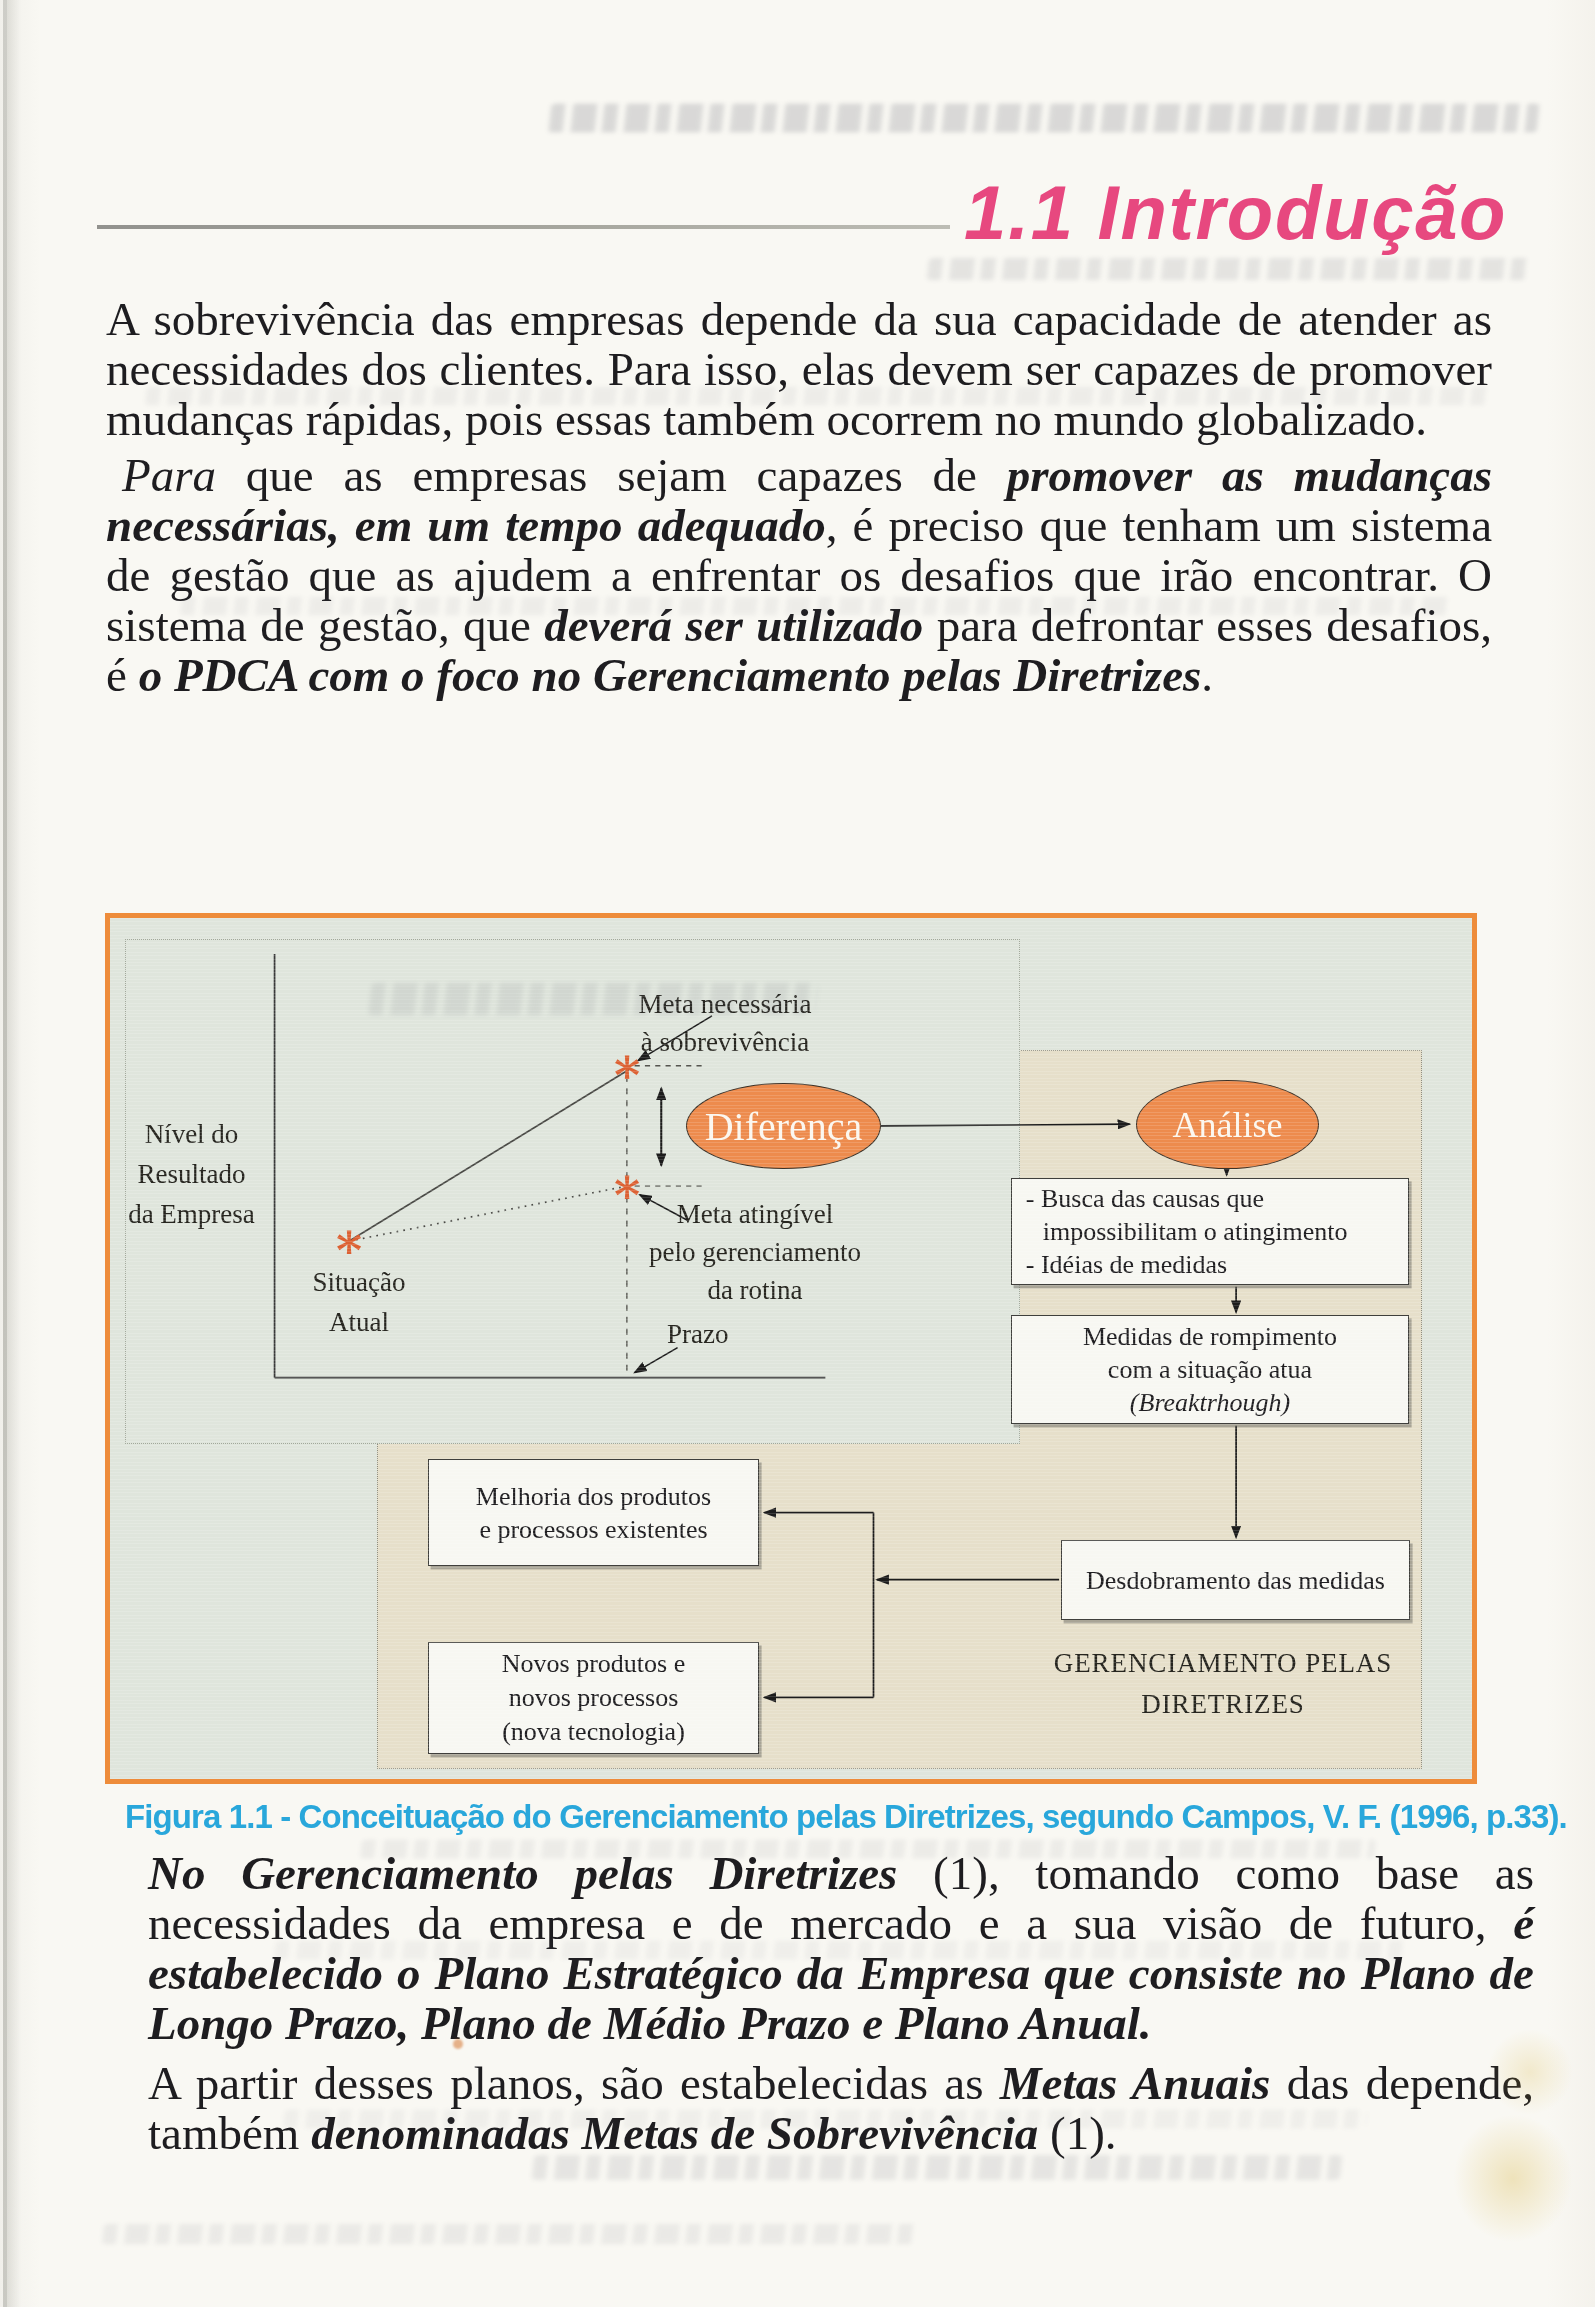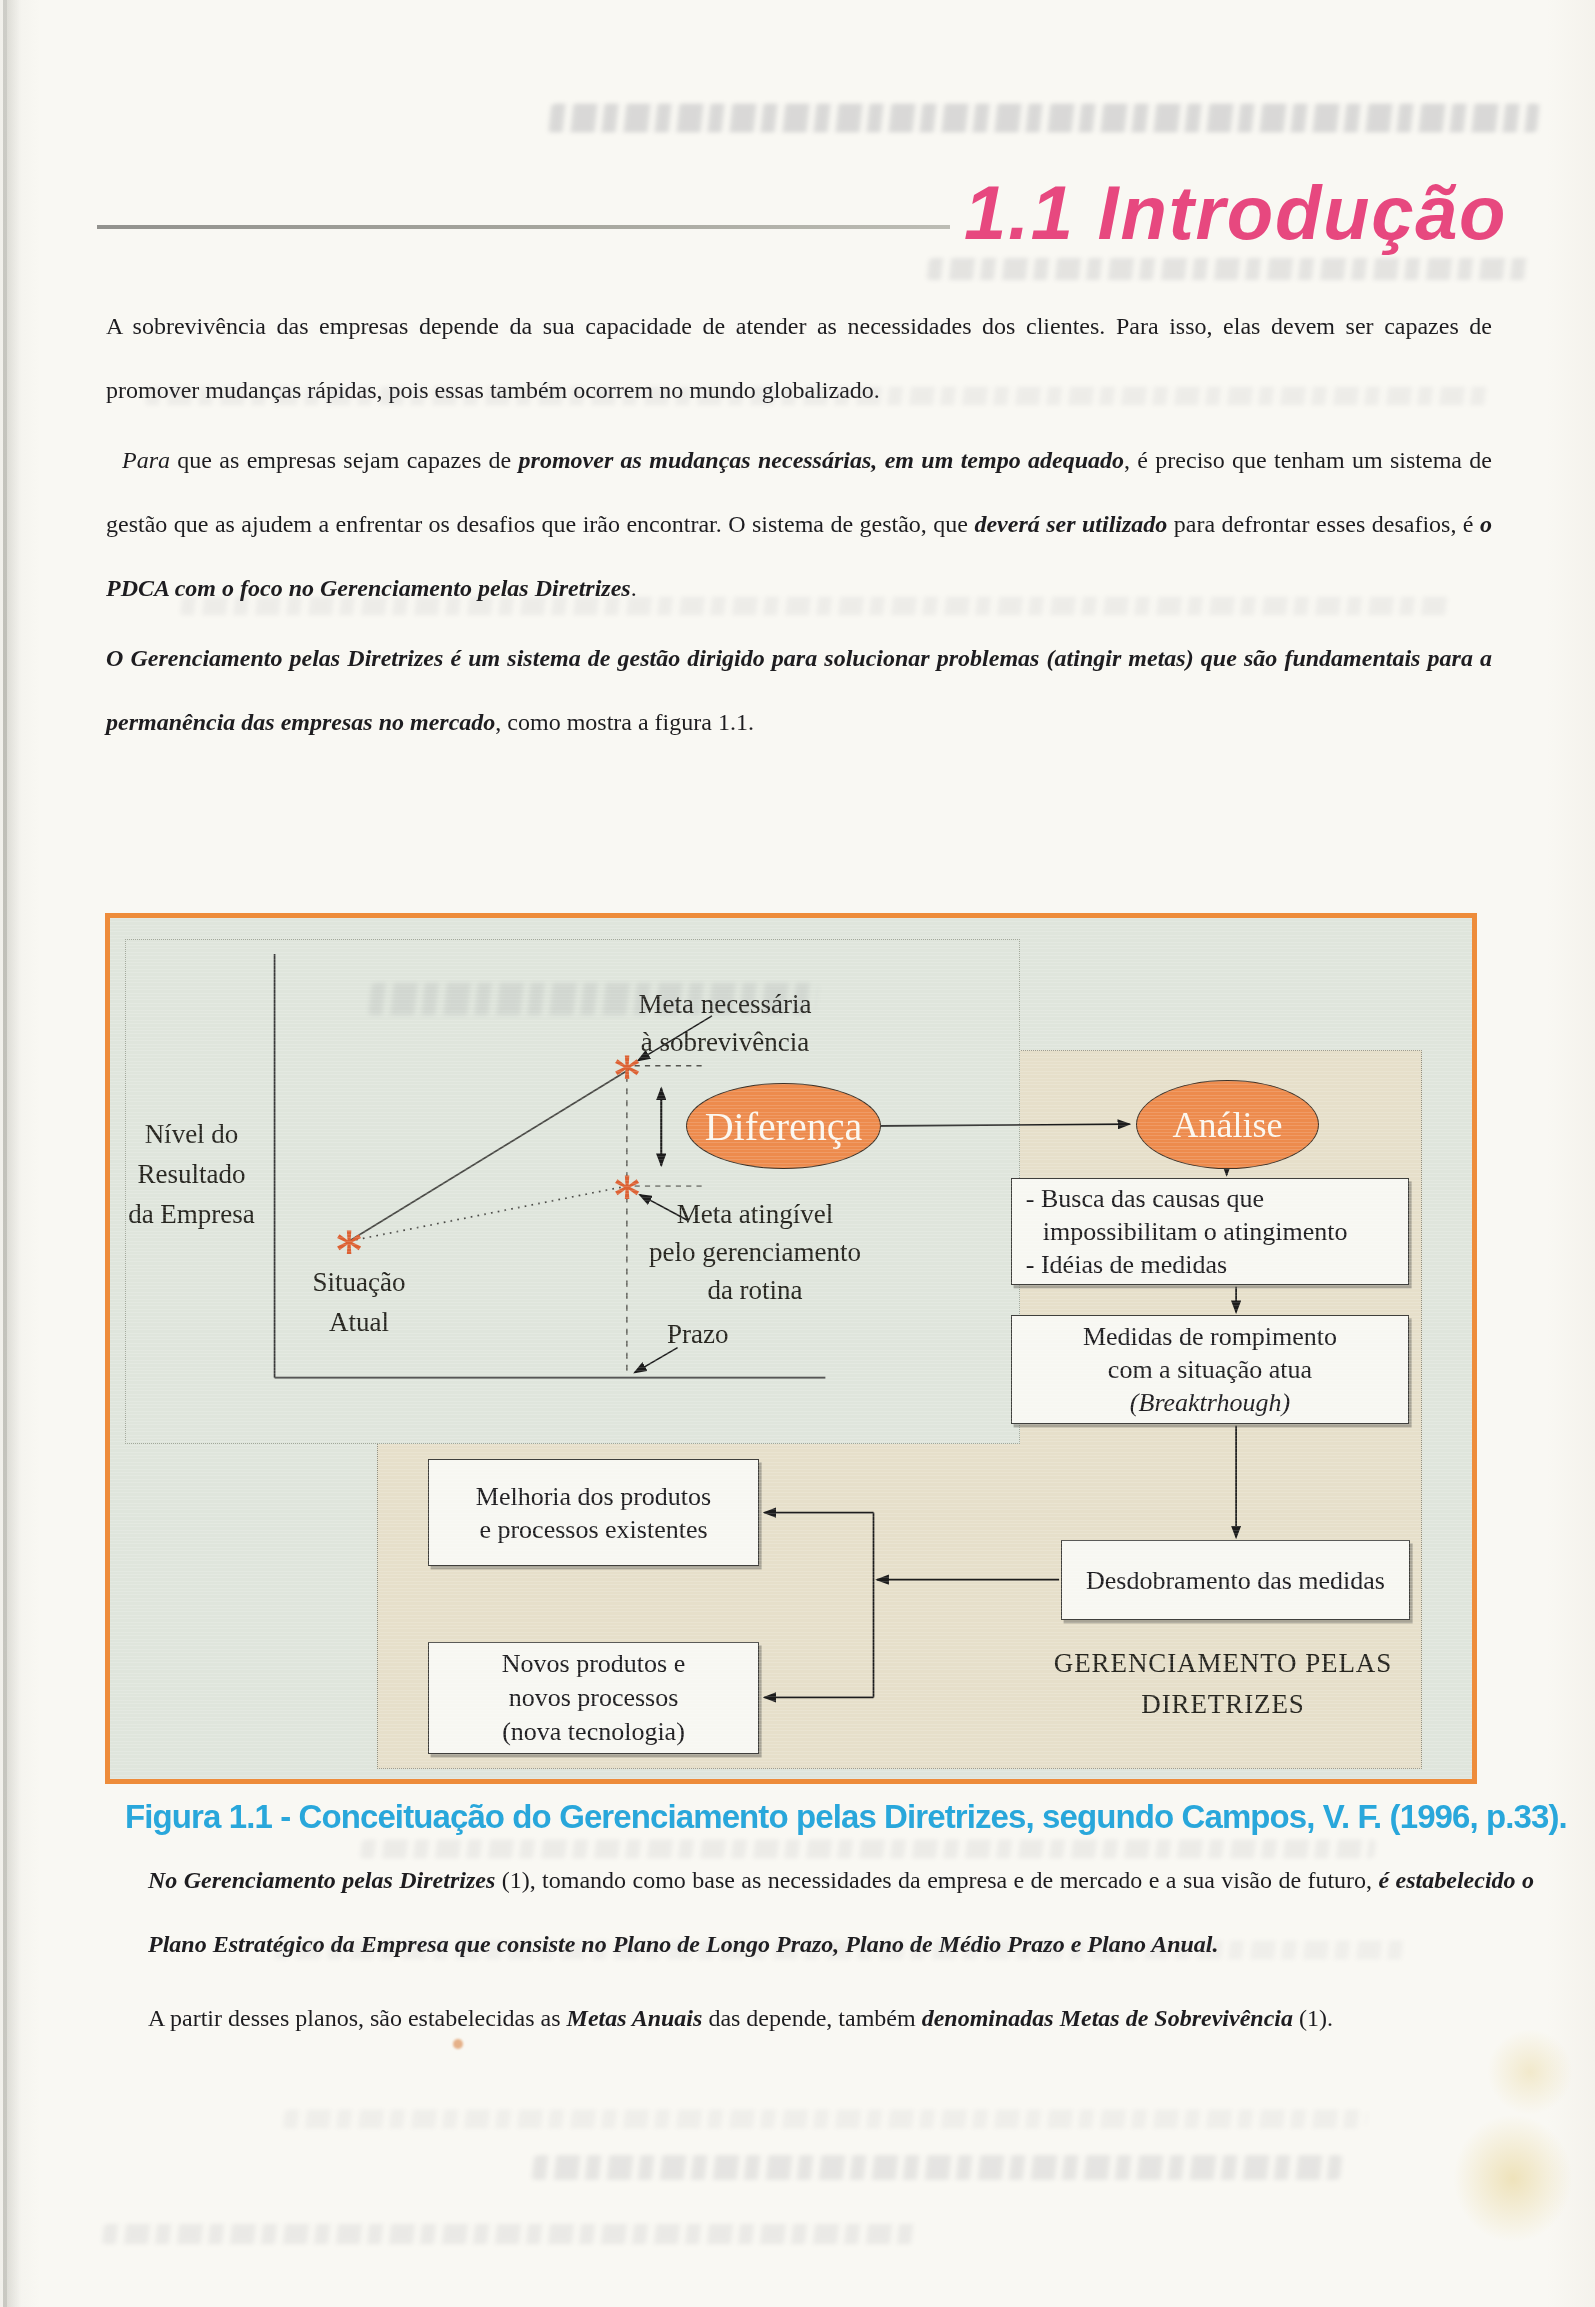--- a/index.html
+++ b/index.html
@@ -19,21 +19,21 @@
     background:linear-gradient(90deg,rgba(160,160,150,.25),rgba(160,160,150,0));}
 
   
   .heading-rule{position:absolute;left:97px;top:225px;width:853px;height:4.3px;
     background:linear-gradient(90deg,#80807c,#98988f 55%,#b2b2a9);opacity:.85;}
   .heading{position:absolute;left:952px;top:157px;margin:12px;
     font:italic 700 76px "Liberation Sans",sans-serif;letter-spacing:1.7px;
     color:var(--heading-pink);white-space:nowrap;}
 
   
-  .body{position:absolute;left:106px;width:1386px;font-size:24px;line-height:64px;text-align:justify;}
+  .body{position:absolute;left:106px;width:1386px;font-size:47px;line-height:50px;text-align:justify;}
   .body p{margin:0 0 6px 0;}
   .body-top{top:294px;}
   .body-bottom{top:1848px;margin-left:42px;}
   .body-bottom p{margin-bottom:9.5px;}
   .run-r{font-style:normal;}
   .run-i{font-style:italic;margin-left:16px;}
   .run-bi{font-style:italic;font-weight:700;}
 
   
   .fig{position:absolute;left:105px;top:913px;width:1362px;height:861px;margin:0;
@@ -109,21 +109,20 @@
 <div class="stain stain-yellow" style="left:1453px;top:2114px;width:120px;height:129px;"></div>
 <div class="stain stain-yellow" style="left:1487px;top:2029px;width:86px;height:86px;opacity:.7;"></div>
 <div class="stain stain-dot" style="left:453px;top:2039px;width:10.3px;height:10.3px;"></div>
 
 <div class="heading-rule"></div>
 <h1 class="heading">1.1 Introdução</h1>
 
 <div class="body body-top">
   <p><span class="run-r">A sobrevivência das empresas depende da sua capacidade de atender as necessi­dades dos clientes. Para isso, elas devem ser capazes de promover mudanças rápi­das, pois essas também ocorrem no mundo globalizado.</span></p>
   <p><span class="run-i">Para</span><span class="run-r"> que as empresas sejam capazes de </span><span class="run-bi">promover as mudanças necessárias, em um tempo adequado</span><span class="run-r">, é preciso que tenham um sistema de gestão que as ajudem a enfrentar os desafios que irão encontrar. O sistema de gestão, que </span><span class="run-bi">deverá ser uti­lizado</span><span class="run-r"> para defrontar esses desafios, é </span><span class="run-bi">o PDCA com o foco no Gerenciamento pelas Diretrizes</span><span class="run-r">.</span></p>
-  <p><span class="run-bi">O Gerenciamento pelas Diretrizes é um sistema de gestão dirigido para solu­cionar problemas (atingir metas) que são fundamentais para a permanência das empresas no mercado</span><span class="run-r">, como mostra a figura 1.1.</span></p>
 </div>
 
 <figure class="fig">
   <div class="tan-region"></div>
   <div class="chart-region"></div>
 
   <svg class="fig-lines" viewBox="0 0 1584 1002">
     <defs>
       <marker id="ah" markerWidth="16" markerHeight="12" refX="14" refY="6" orient="auto-start-reverse" markerUnits="userSpaceOnUse">
         <path d="M0,0 L16,6 L0,12 z" fill="#1c1c1c"></path>

